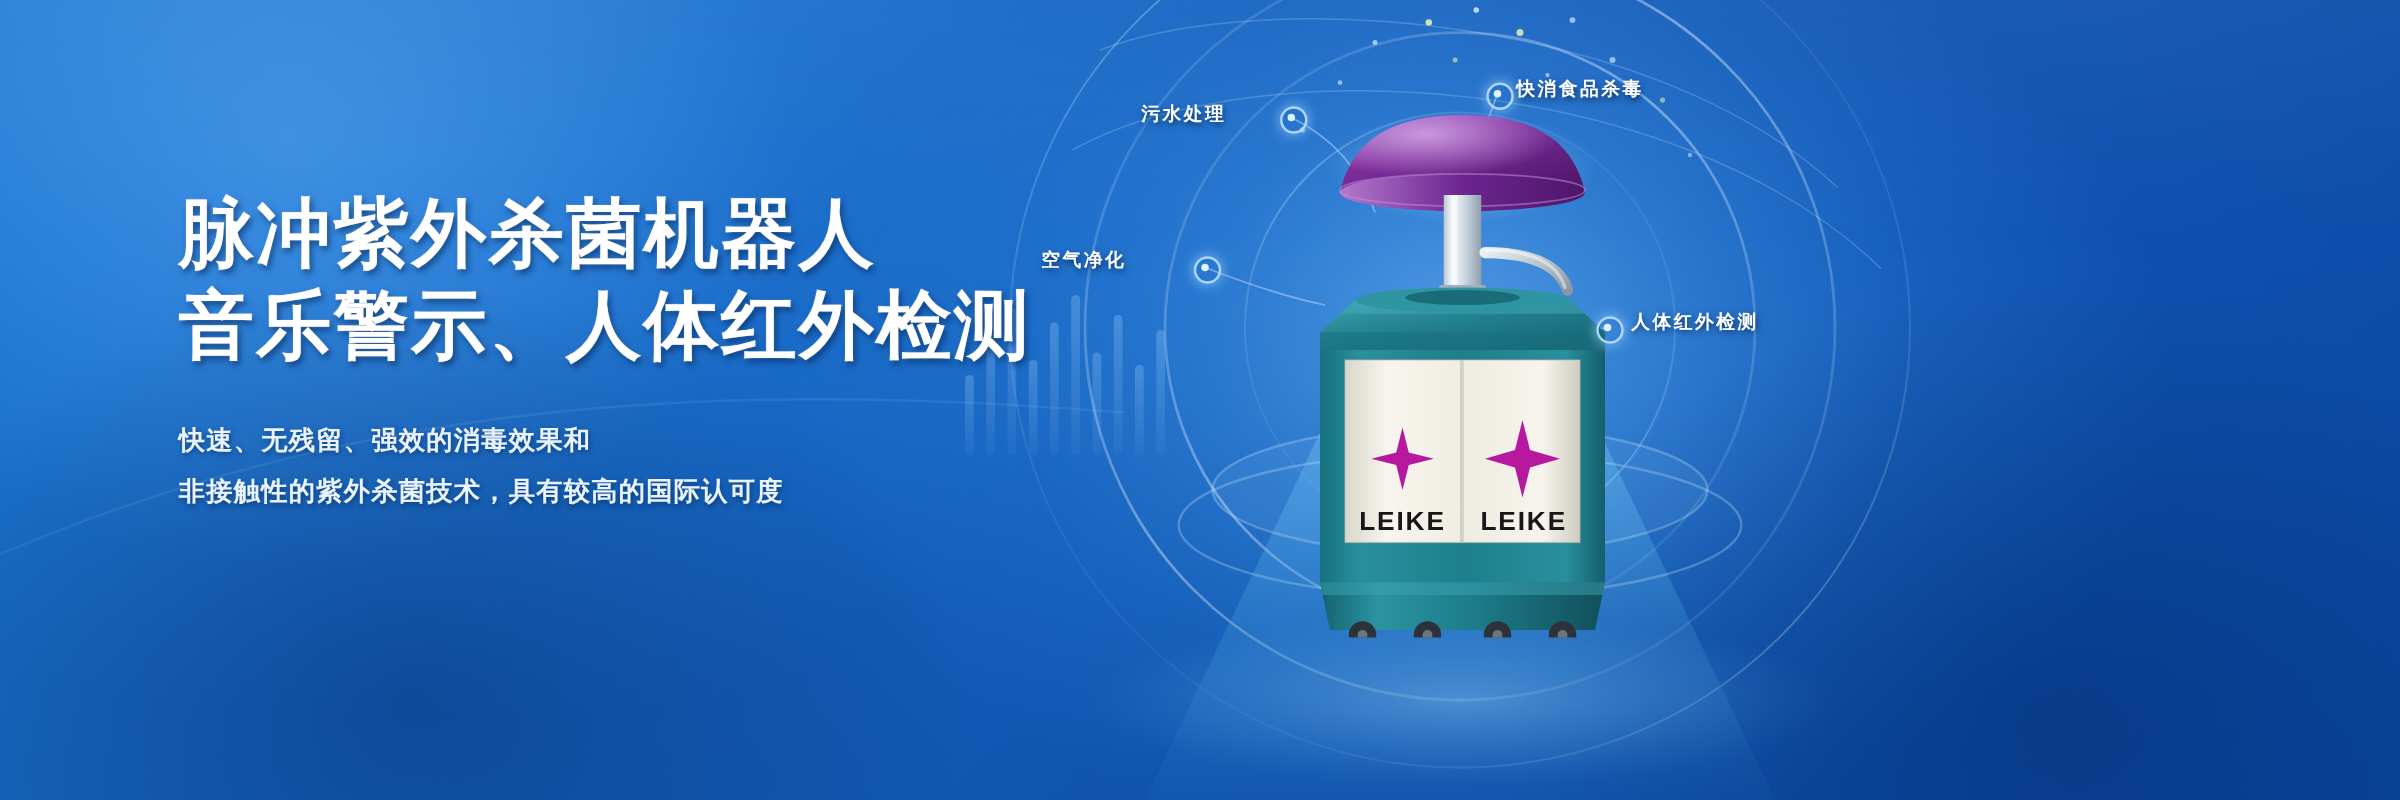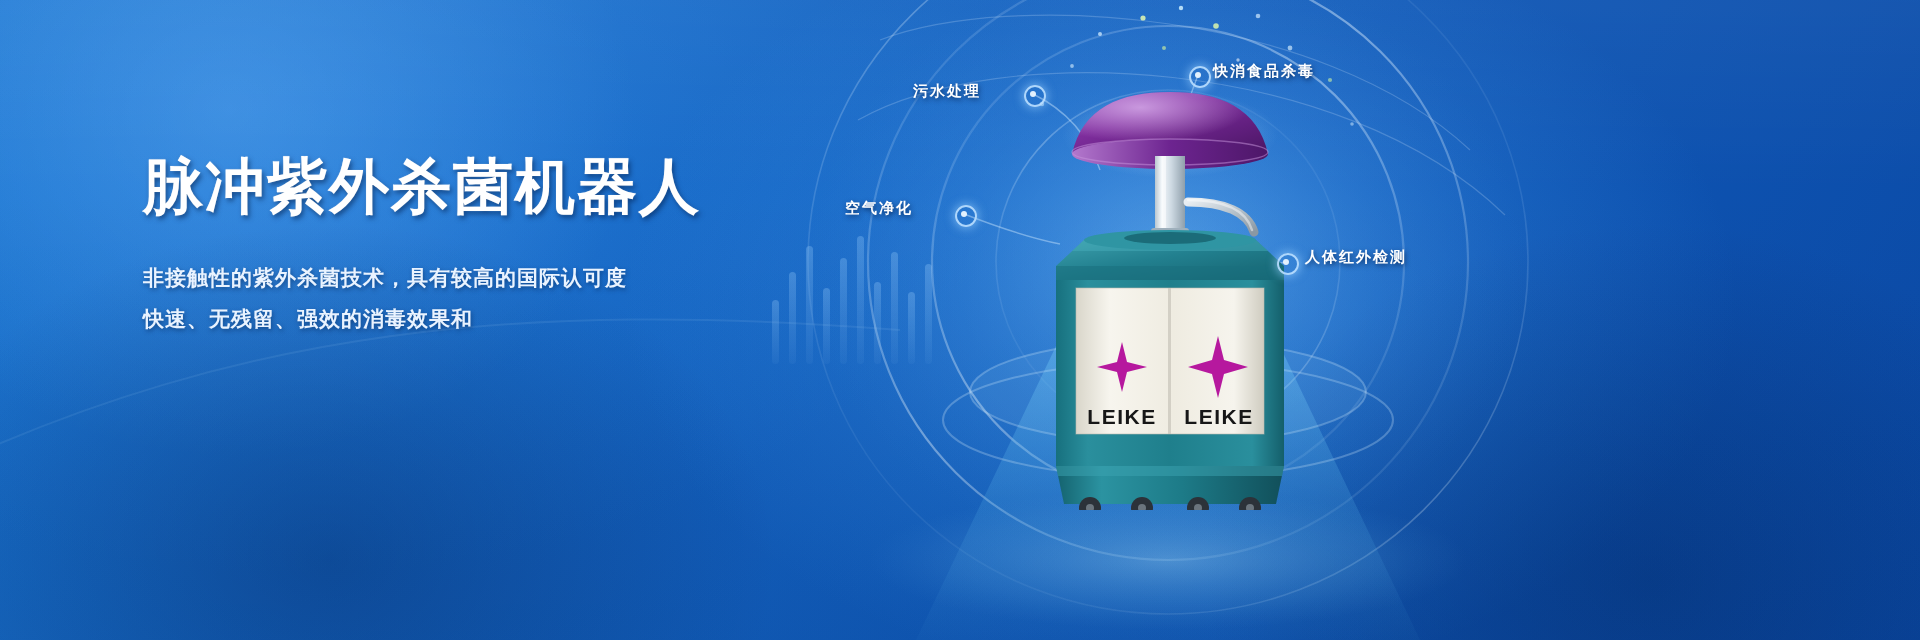--- a/index.html
+++ b/index.html
@@ -40,21 +40,21 @@
   }
   .desc-block{margin-top:34px;}
 
   
   .callout{
     position:absolute;color:#ffffff;font-size:15px;font-weight:700;letter-spacing:2px;
     white-space:nowrap;text-shadow:1px 2px 5px rgba(2,26,70,.72);
   }
   .c-waste{left:913px;top:82px;}
   .c-food {left:1213px;top:62px;}
-  .c-air  {left:833px;top:199px;margin-left:12px;}
+  .c-air  {left:833px;top:199px;}
   .c-med  {left:1305px;top:248px;}
 
   
   .ring{position:absolute;width:18px;height:18px;border-radius:50%;
     border:2px solid rgba(186,222,255,.92);box-shadow:0 0 9px 2px rgba(150,205,255,.55);}
   .ring::after{content:"";position:absolute;left:4px;top:4px;width:6px;height:6px;border-radius:50%;
     background:rgba(235,247,255,.95);}
   .r-waste{left:1024px;top:85px;}
   .r-food {left:1189px;top:66px;}
   .r-air  {left:955px;top:205px;}
@@ -278,23 +278,24 @@
       <circle cx="240" cy="418" r="11" fill="#2c3239"></circle>
         <circle cx="240" cy="418" r="4" fill="#6b757e"></circle>
     </g>
 
     <text id="brandL" x="112" y="334" text-anchor="middle" font-family="Liberation Sans, sans-serif" font-size="21" font-weight="bold" letter-spacing="1.5" fill="#171717">LEIKE</text>
     <text id="brandR" x="209" y="334" text-anchor="middle" font-family="Liberation Sans, sans-serif" font-size="21" font-weight="bold" letter-spacing="1.5" fill="#171717">LEIKE</text>
   </svg>
 
   <div class="copy">
     <div class="title-line">脉冲紫外杀菌机器人</div>
+    <div class="title-line">音乐警示、人体红外检测</div>
     <div class="desc-block">
+      <div class="desc-line">快速、无残留、强效的消毒效果和</div>
       <div class="desc-line">非接触性的紫外杀菌技术，具有较高的国际认可度</div>
-      <div class="desc-line">快速、无残留、强效的消毒效果和</div>
     </div>
   </div>
 
   <div class="callout c-waste">污水处理</div>
   <div class="ring r-waste"></div>
 
   <div class="callout c-food">快消食品杀毒</div>
   <div class="ring r-food"></div>
 
   <div class="callout c-air">空气净化</div>

